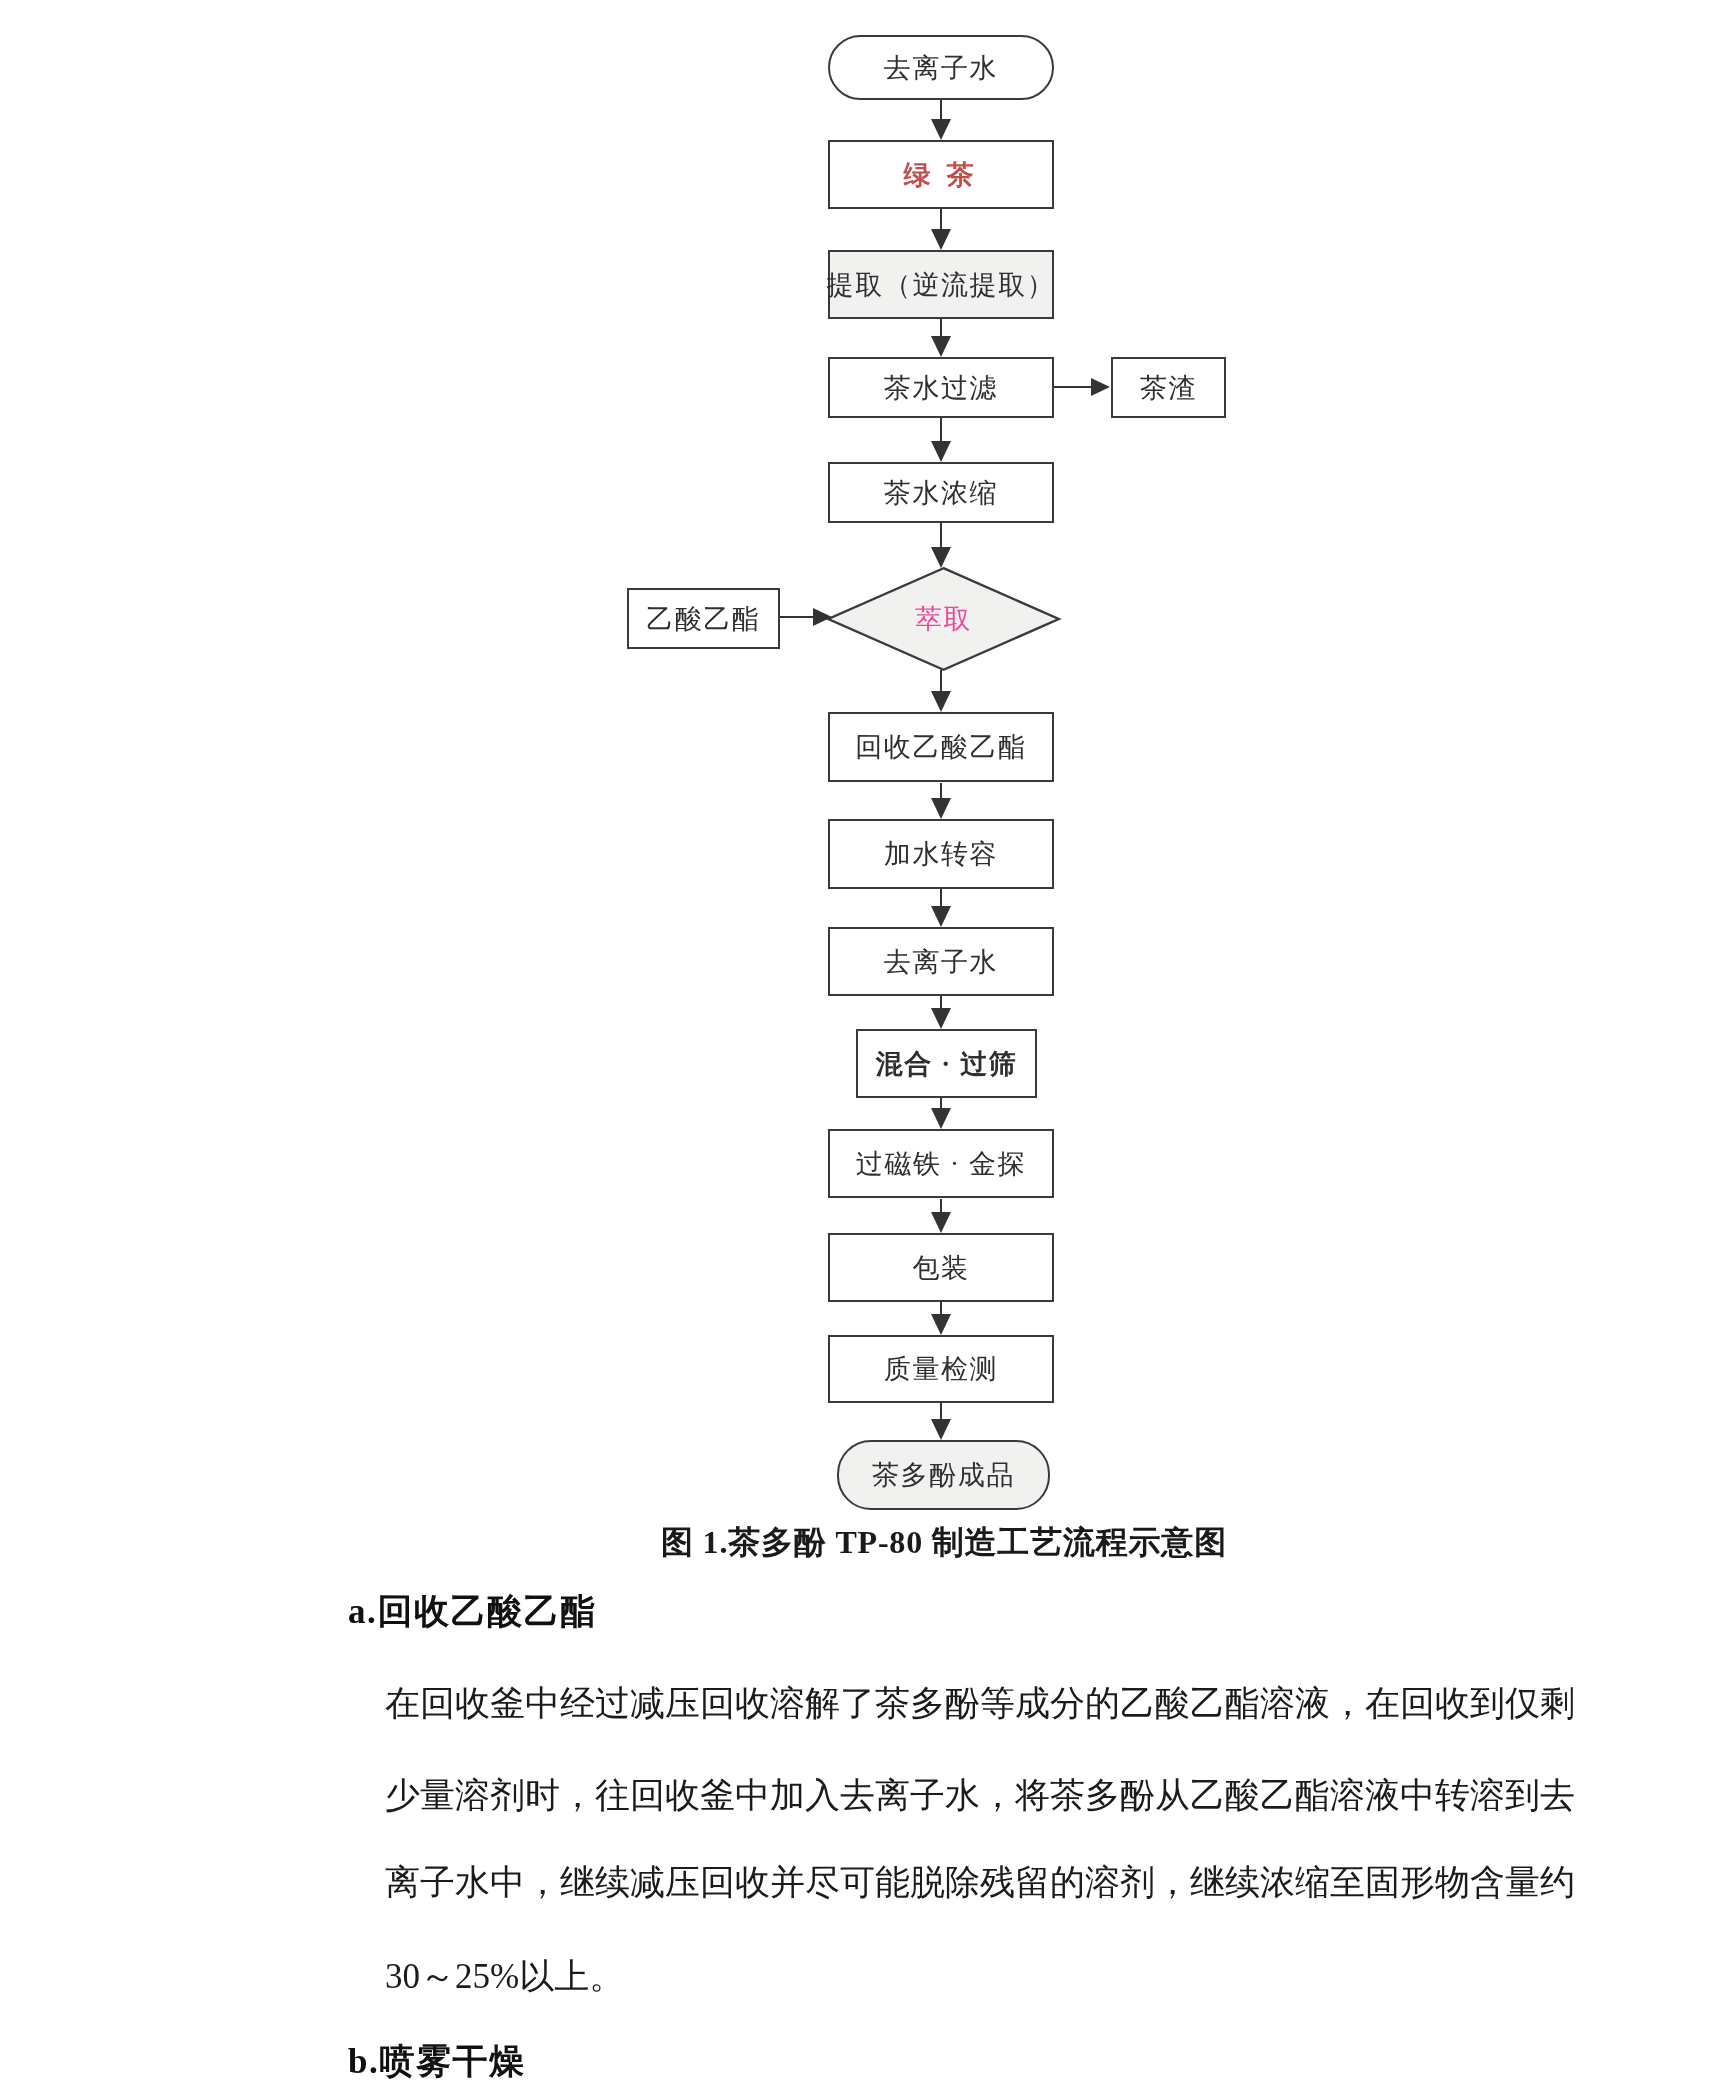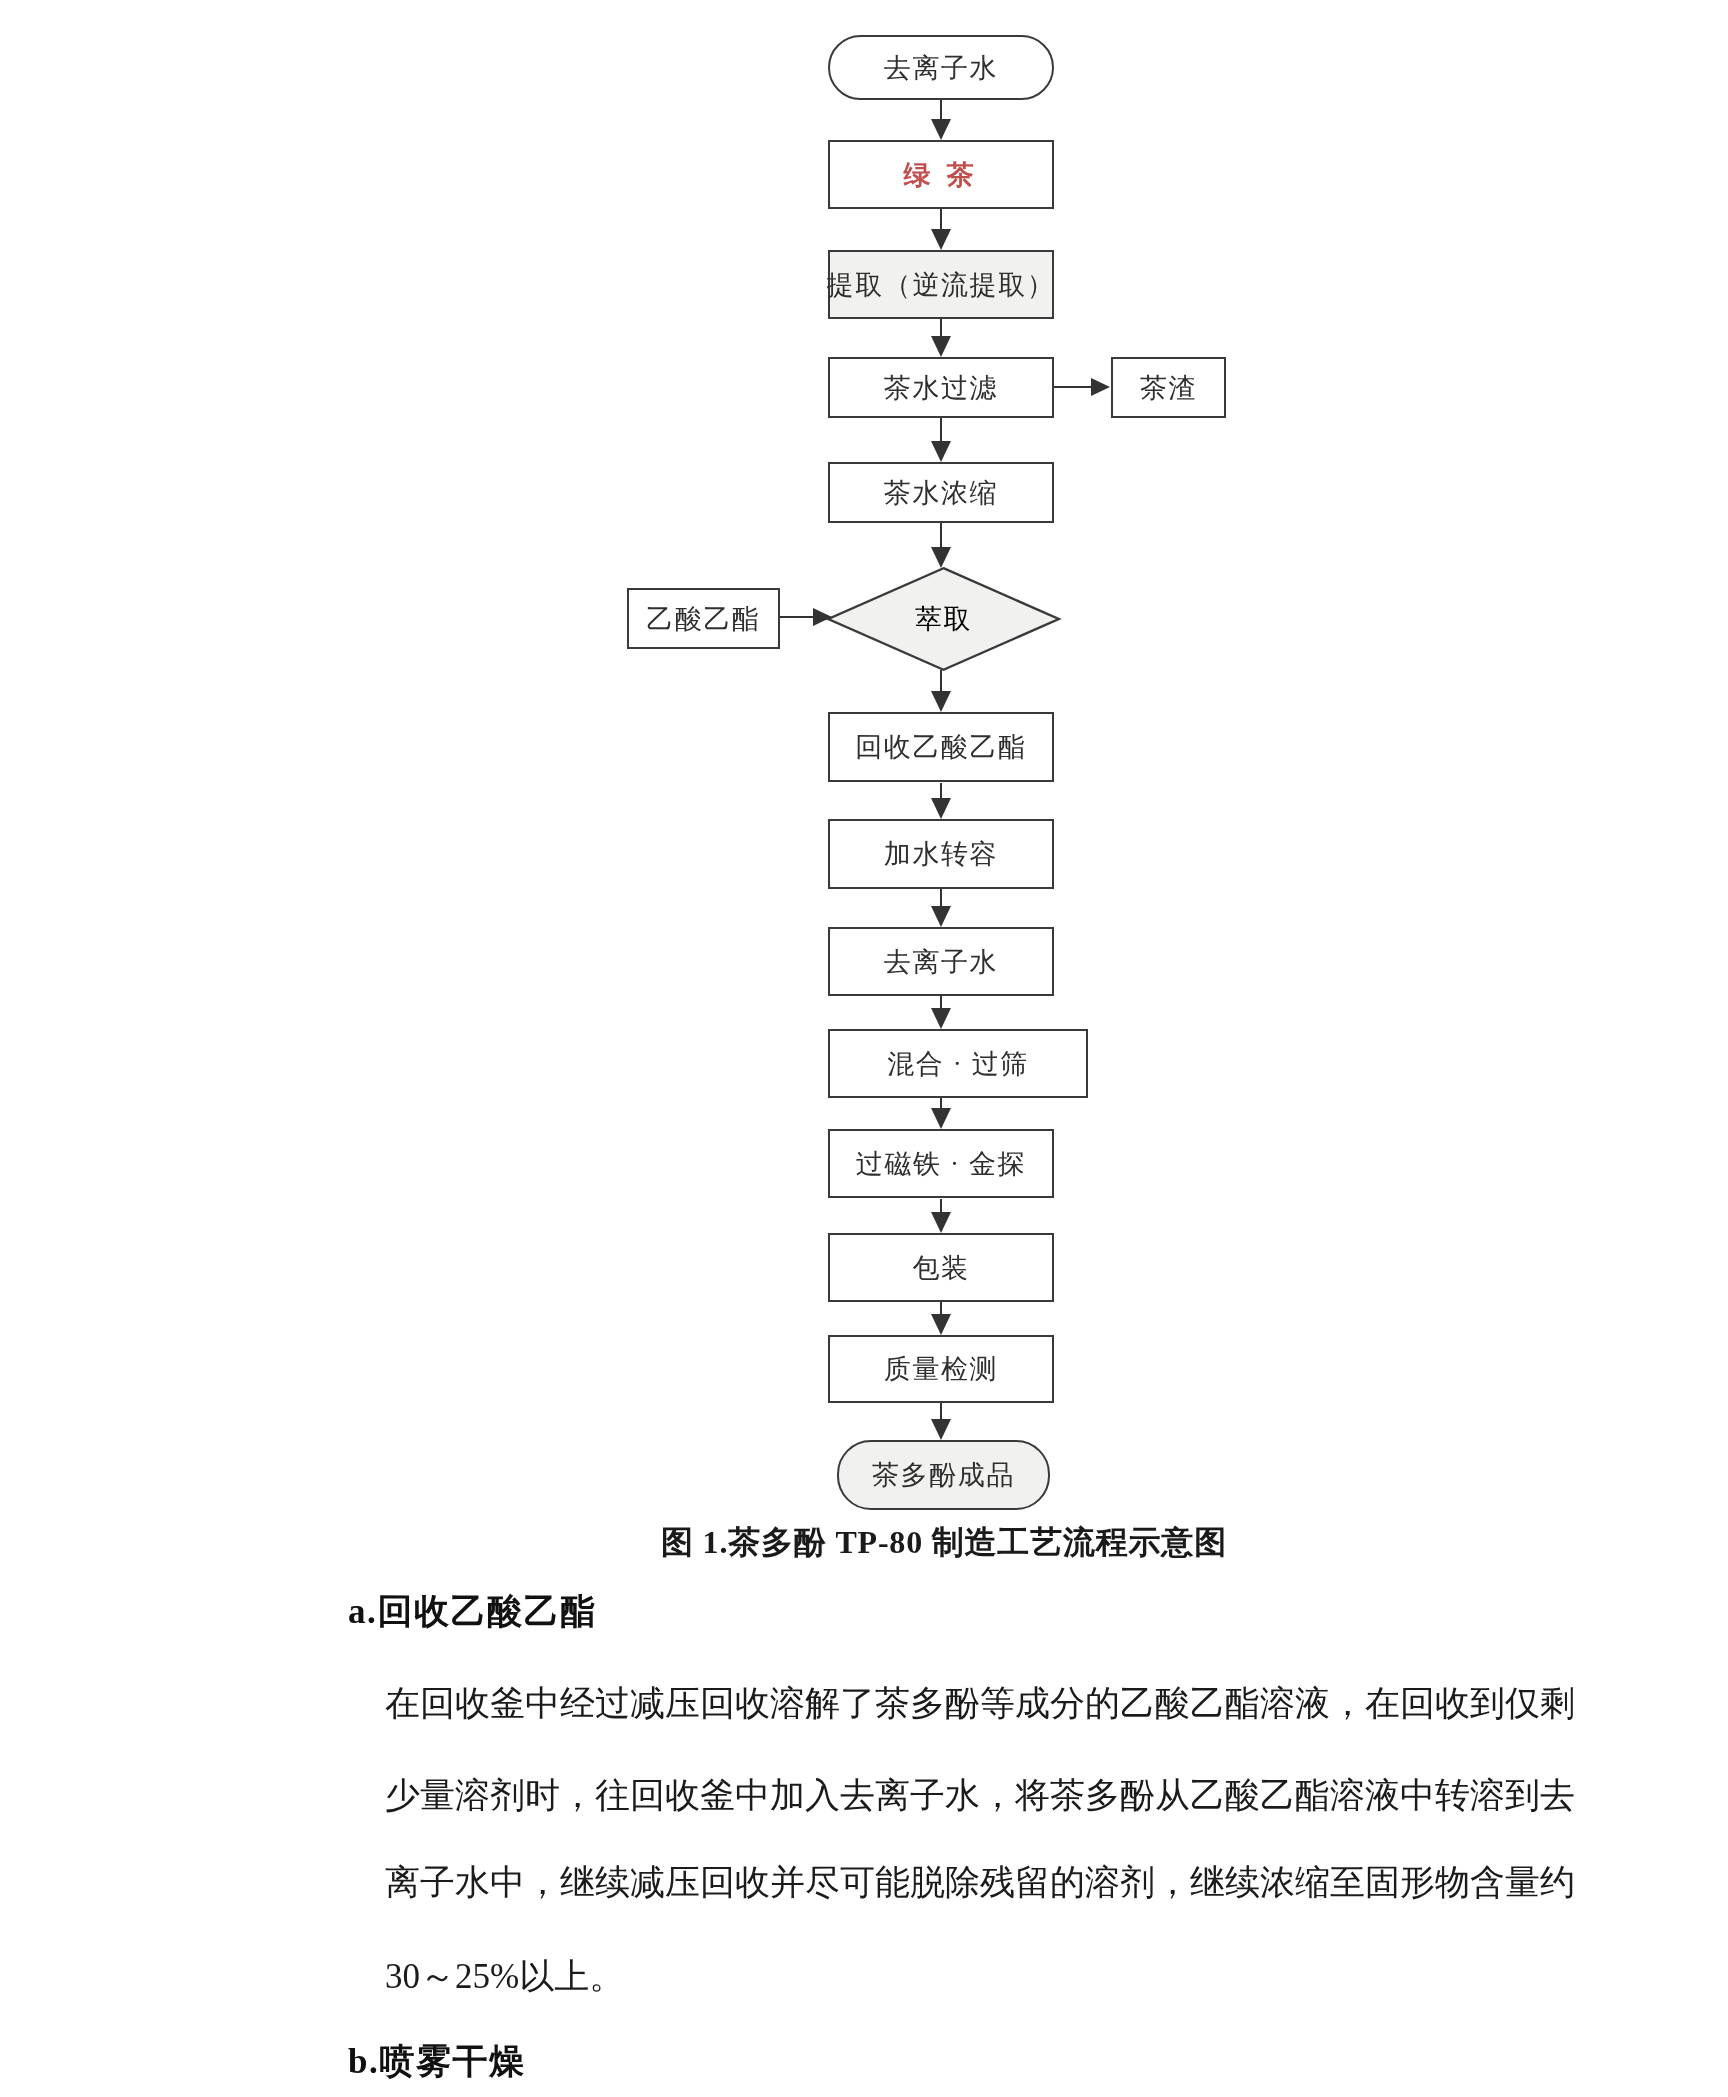--- a/index.html
+++ b/index.html
@@ -25,21 +25,21 @@
     letter-spacing:1.6px;
     white-space:nowrap;
   }
   .stadium{border-radius:34px;}
   .shaded{background:#f1f1ef;}
   .red-text{color:#bf4f4c;font-weight:bold;letter-spacing:4.8px;}
   .diamond-svg{position:absolute;}
   .diamond-label{
     position:absolute;
     display:flex;align-items:center;justify-content:center;
-    font-size:27px;color:#000000;letter-spacing:1.6px;
+    font-size:27px;color:#ec4899;letter-spacing:1.6px;
     background:transparent;border:none;
   }
   
   .vline{position:absolute;left:940px;width:2.4px;background:#333333;}
   .vhead{
     position:absolute;left:931px;width:0;height:0;
     border-left:10.5px solid transparent;
     border-right:10.5px solid transparent;
     border-top:21px solid #333333;
   }
@@ -93,21 +93,21 @@
       <polygon points="148,4 291,67 148,130 5,67" fill="#f1f1ef" stroke="#3a3a3a" stroke-width="3"></polygon>
     </svg>
     <div class="diamond-label" style="left:824px;top:565px;width:239px;height:108px;">萃取</div>
 
     <div class="node" style="left:828px;top:712px;width:226px;height:70px;">回收乙酸乙酯</div>
 
     <div class="node" style="left:828px;top:819px;width:226px;height:70px;">加水转容</div>
 
     <div class="node" style="left:828px;top:927px;width:226px;height:69px;">去离子水</div>
 
-    <div class="node" style="left:828px;top:1029px;width:260px;height:69px;">混合 · 过筛</div>
+    <div class="node" style="left:856px;top:1029px;width:181px;height:69px;font-weight:bold;">混合 · 过筛</div>
 
     <div class="node" style="left:828px;top:1129px;width:226px;height:69px;">过磁铁 · 金探</div>
 
     <div class="node" style="left:828px;top:1233px;width:226px;height:69px;font-family:Liberation Serif, serif;">包装</div>
 
     <div class="node" style="left:828px;top:1335px;width:226px;height:68px;">质量检测</div>
 
     <div class="node stadium shaded" style="left:837px;top:1440px;width:213px;height:70px;">茶多酚成品</div>
 
     <div class="vline" style="top:100px;height:18.6px;"></div>

